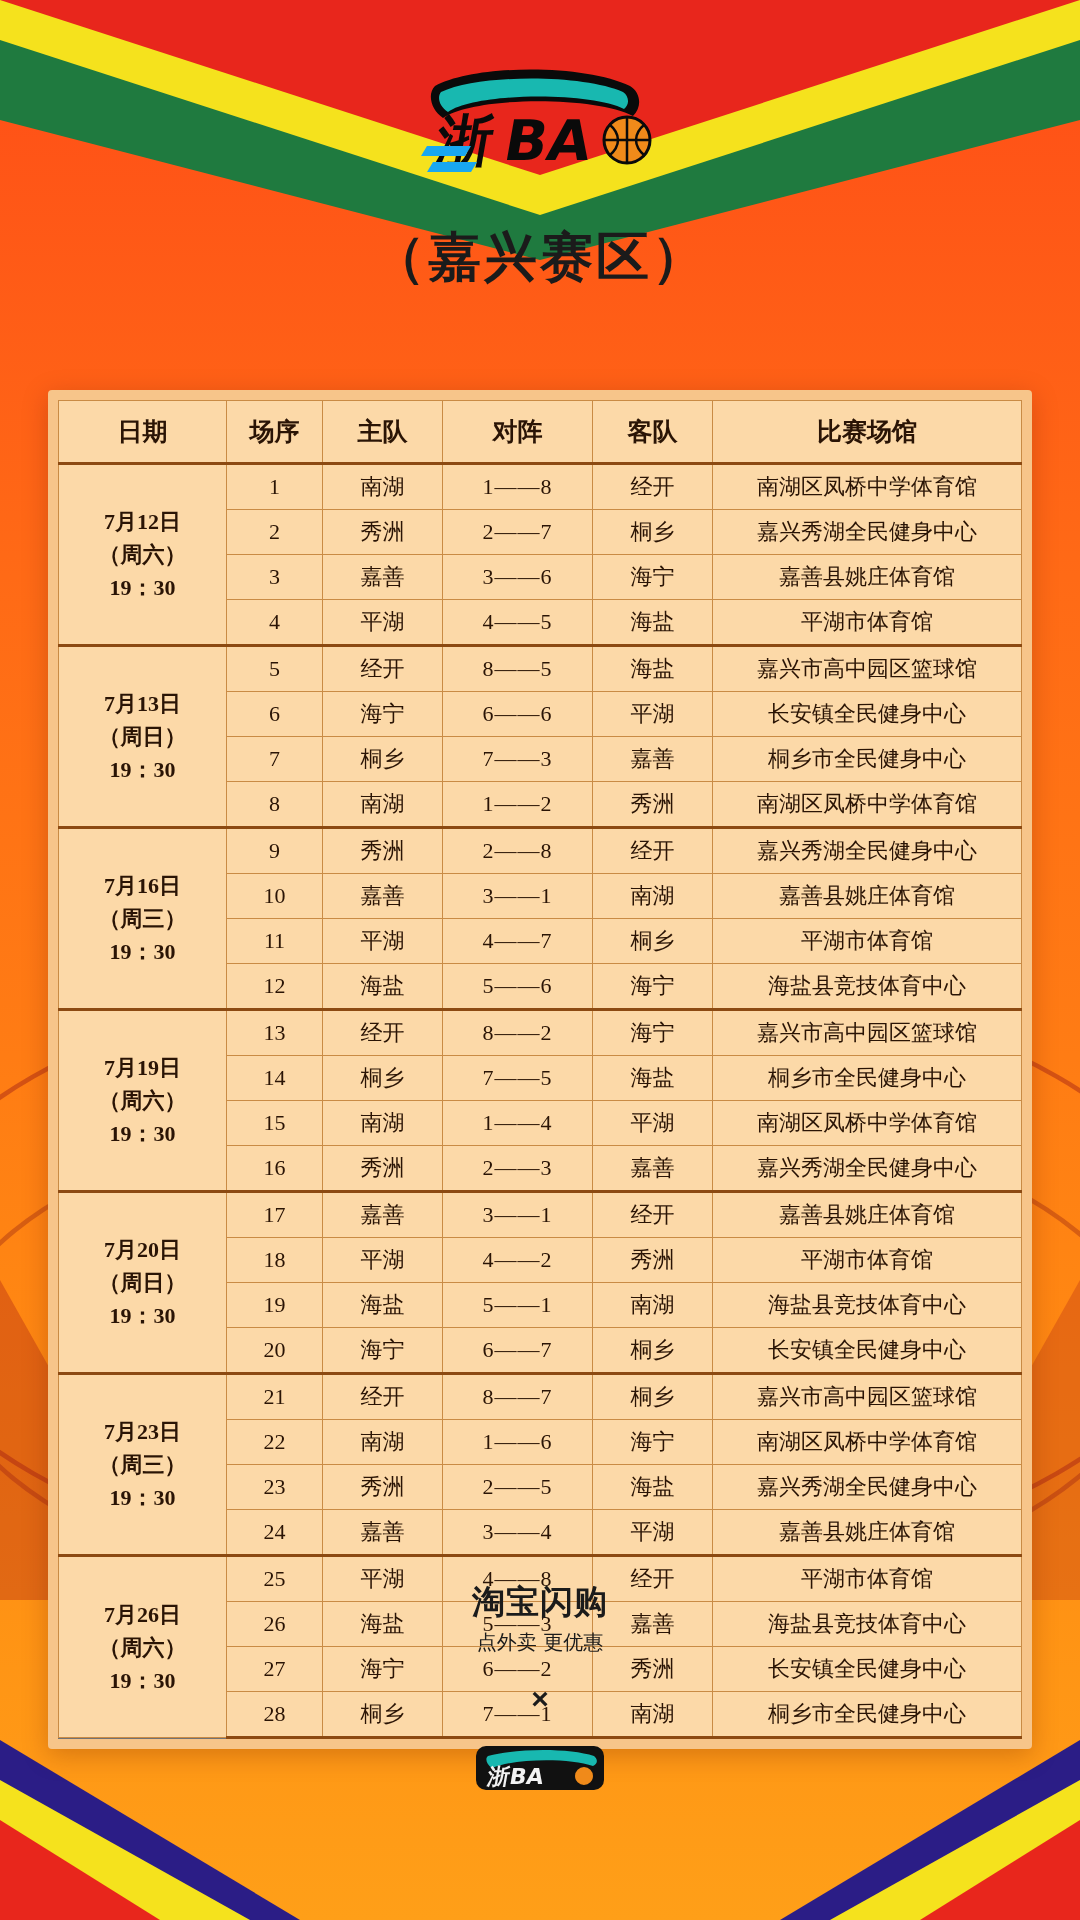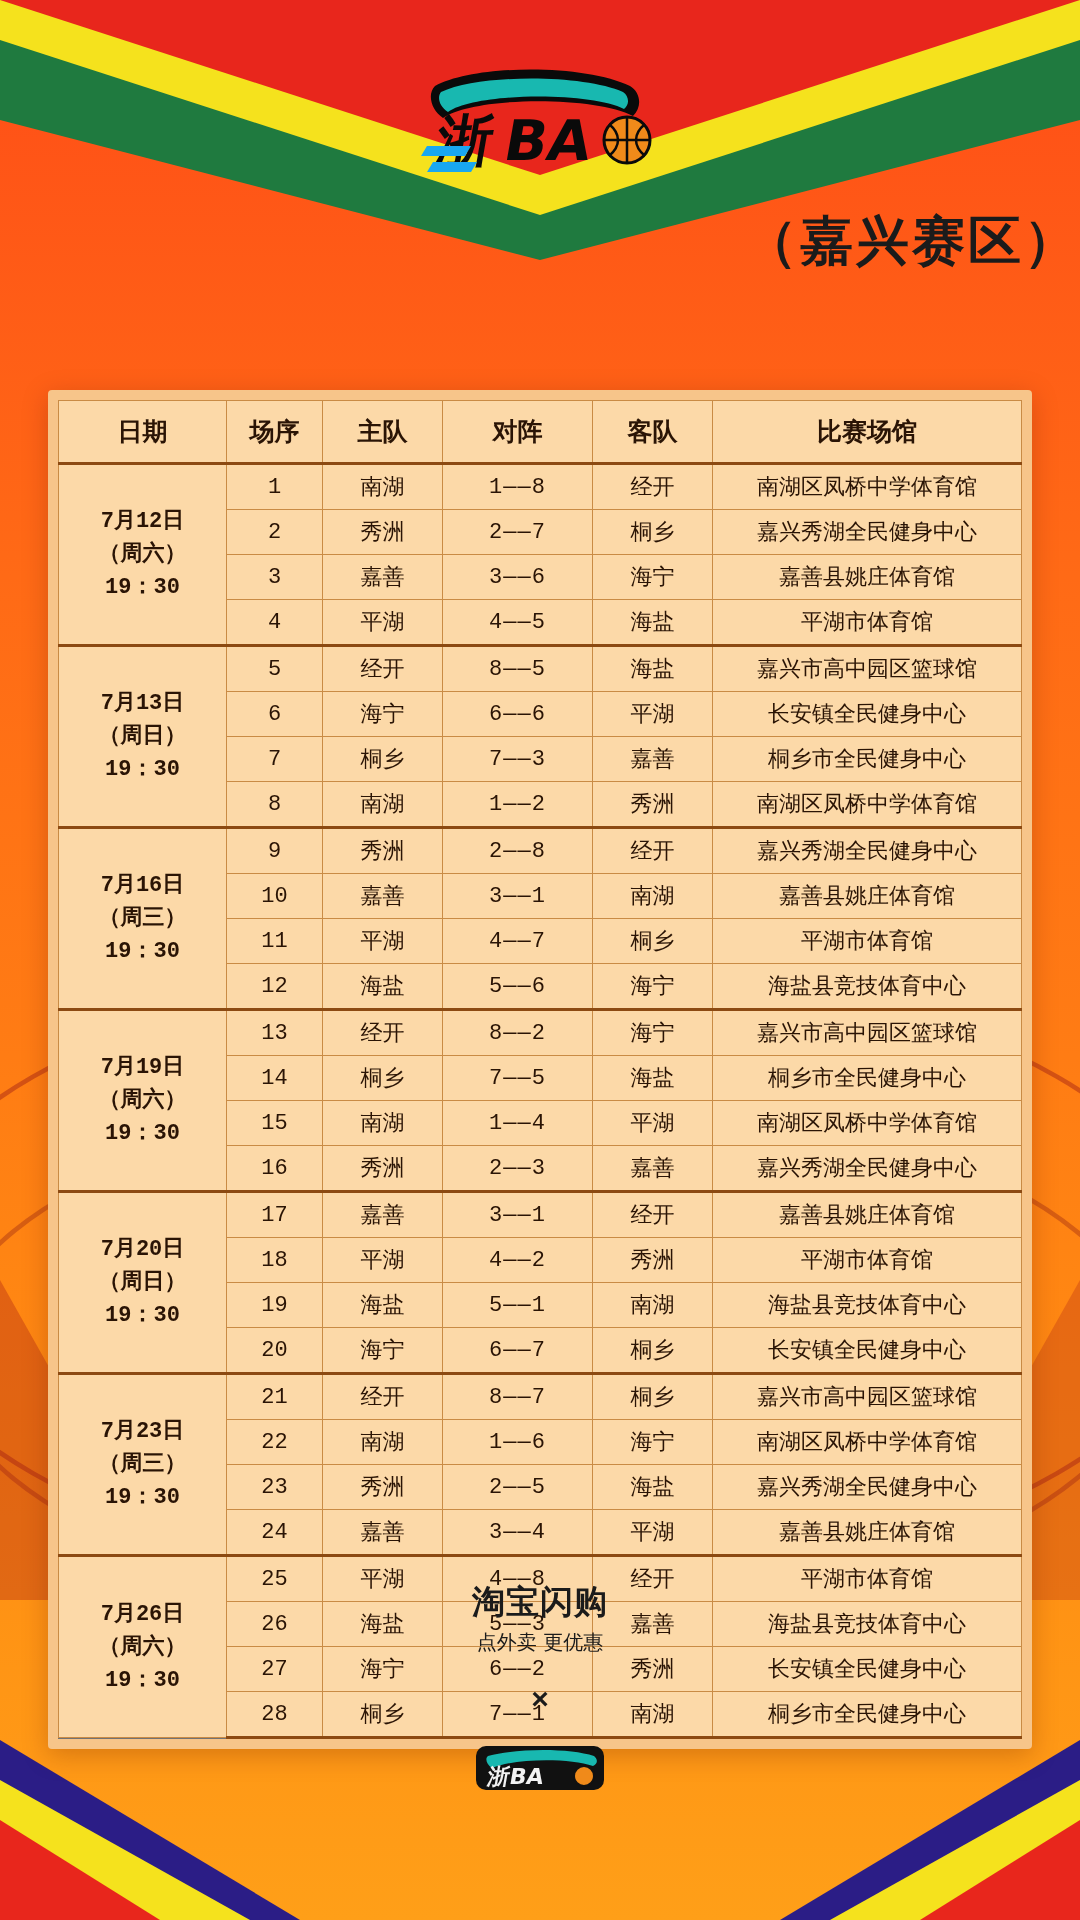--- a/index.html
+++ b/index.html
@@ -142,47 +142,46 @@
   .title-main {
     font-family: "DejaVu Sans", "Liberation Sans", sans-serif;
     font-size: 51px;
     font-weight: bold;
     color: #1b1b1b;
     letter-spacing: 1px;
     line-height: 1.15;
     text-shadow: 0 2px 0 rgba(255,255,255,0.18);
   }
   .title-sub {
-    margin-top: 16px;
+    margin-top: 32px;
     font-family: "DejaVu Serif", "Liberation Serif", serif;
     font-size: 53px;
     font-weight: bold;
     color: #1b1b1b;
     letter-spacing: 3px;
-    text-align: right;
   }
 
   
   .card {
     position: absolute;
     top: 390px;
     left: 48px;
     width: 984px;
     background: #f7c58a;
     border-radius: 4px;
     box-shadow: 0 6px 26px rgba(90,20,0,0.25);
     padding: 10px;
     box-sizing: border-box;
     z-index: 12;
   }
   table.sched {
     width: 100%;
     border-collapse: collapse;
     background: #737373;
-    font-family: Liberation Mono, monospace;
+    font-family: Liberation Serif, serif;
     color: #2a1405;
   }
   table.sched th, table.sched td {
     border: 1px solid #c98b45;
     text-align: center;
     font-size: 22px;
     padding: 7px 2px;
     white-space: nowrap;
   }
   table.sched thead th {

